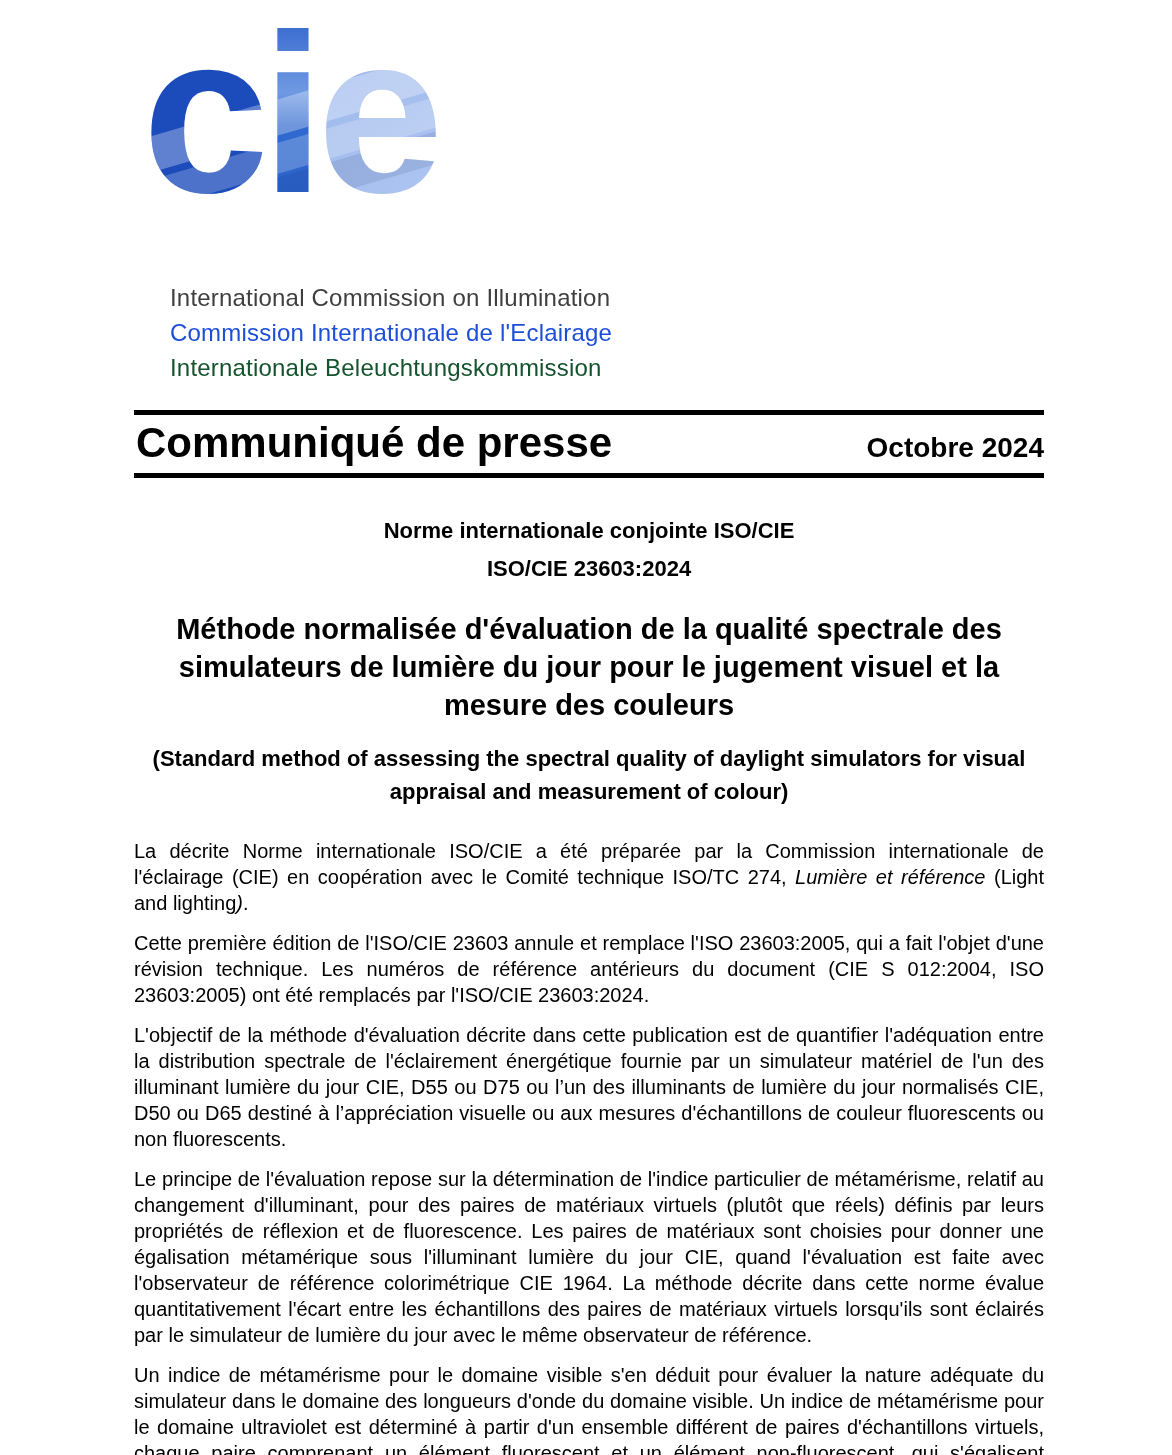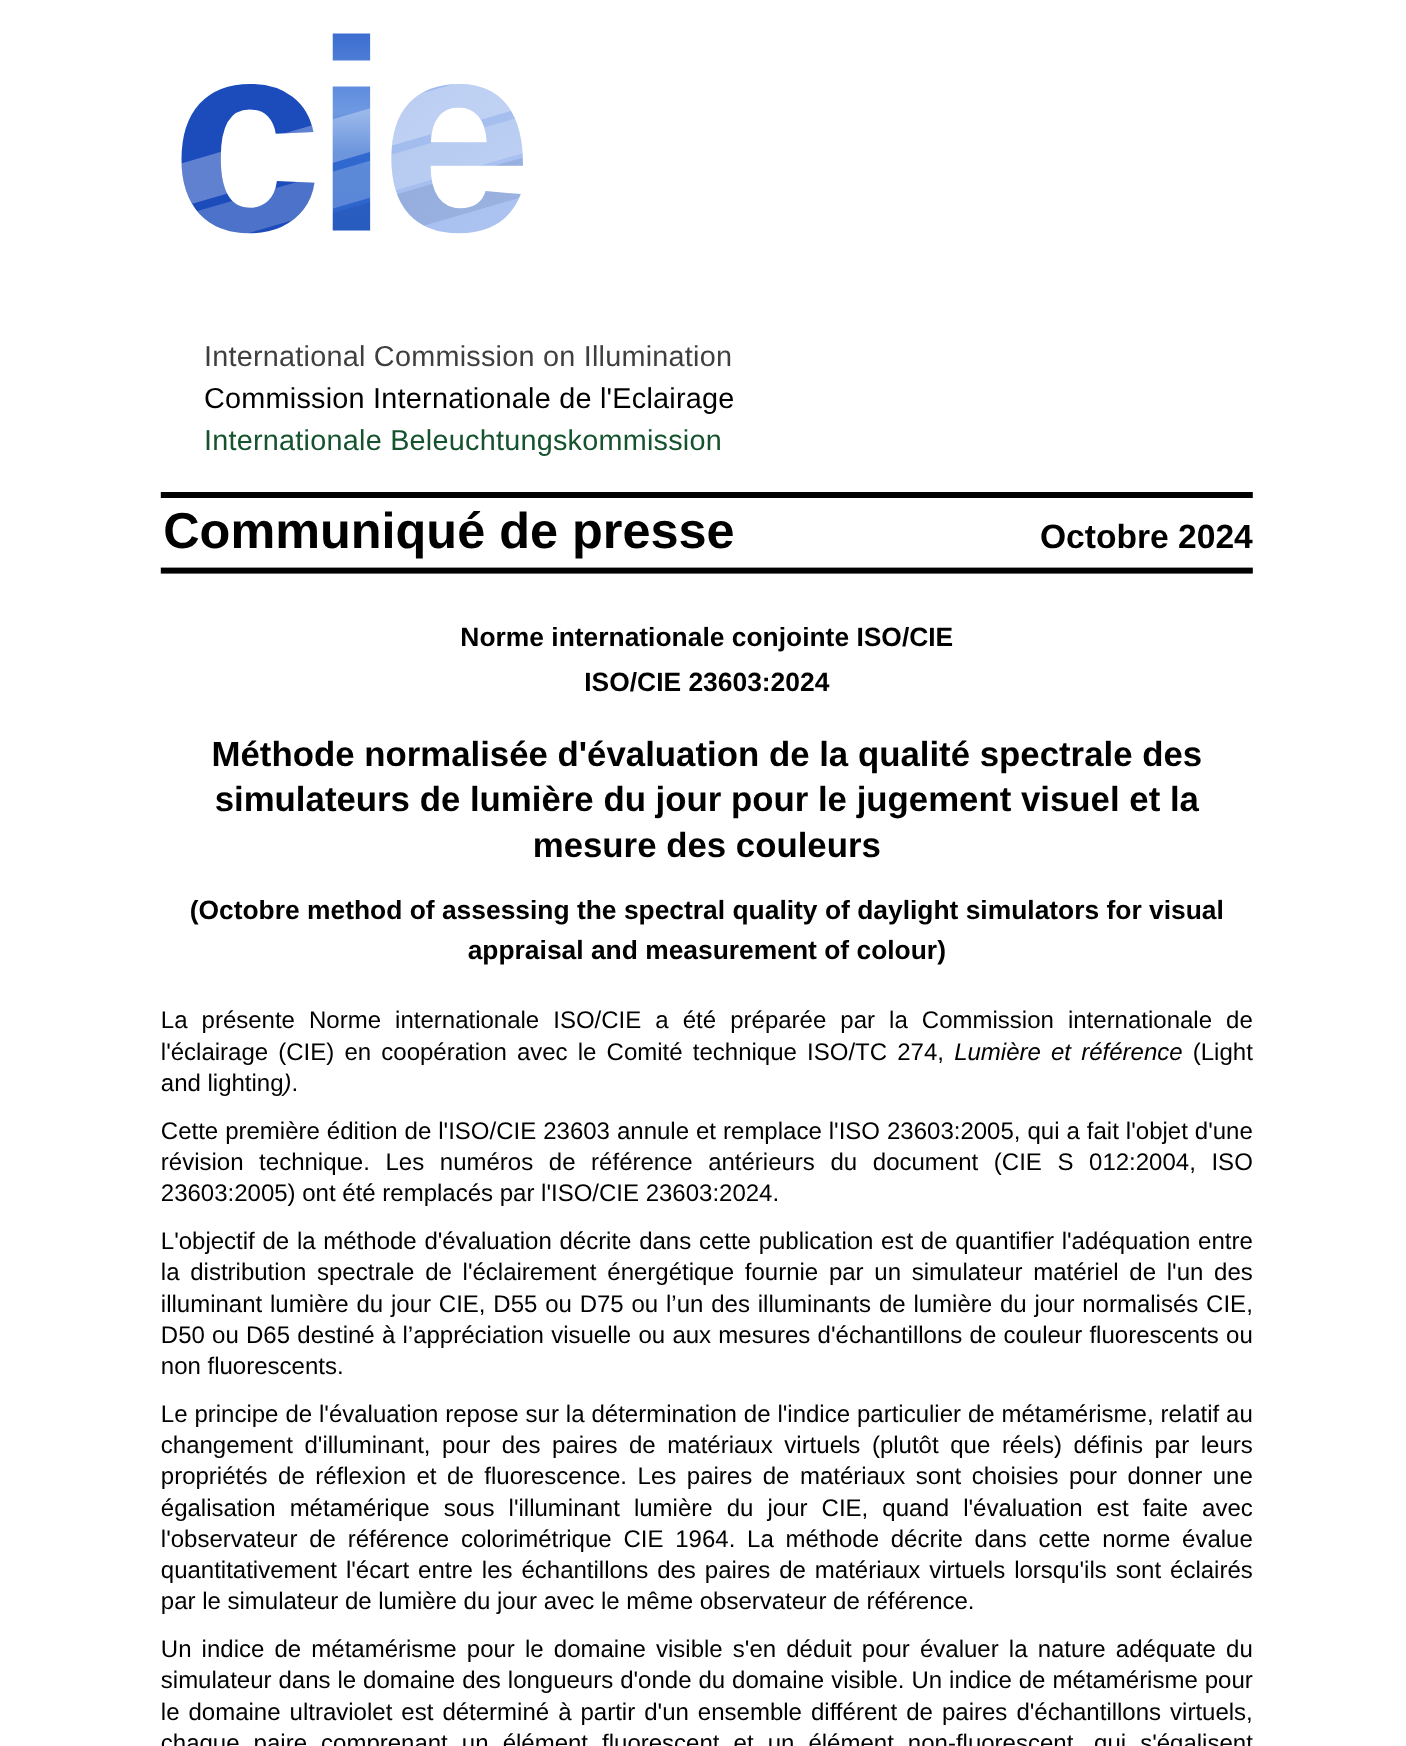--- a/index.html
+++ b/index.html
@@ -27,21 +27,21 @@
     flex:0 0 auto;
   }
   .org{
     margin:60px 0 0 36px;
     line-height:35px;
     font-size:24px;
     letter-spacing:0.2px;
     white-space:nowrap;
   }
   .org-en{color:#3f3f3f;}
-  .org-fr{color:#000000;}
+  .org-fr{color:#1d4ed8;}
   .org-de{color:#14532d;}
   
   .rule{
     height:5px;background:#000;margin:0;border:0;
   }
   .rule-top{margin-top:25px;}
   .banner{
     display:flex;align-items:baseline;justify-content:space-between;
     padding:4px 0 6px 2px;
   }
@@ -117,23 +117,23 @@
     <div class="banner-date">Octobre 2024</div>
   </div>
   <div class="rule"></div>
 
   <div class="std-block">
     <p class="std-line">Norme internationale conjointe ISO/CIE</p>
     <p class="std-line">ISO/CIE 23603:2024</p>
   </div>
 
   <h2 class="title-fr">Méthode normalisée d'évaluation de la qualité spectrale des simulateurs de lumière du jour pour le jugement visuel et la mesure des couleurs</h2>
-  <h3 class="title-en">(Octobre method of assessing the spectral quality of daylight simulators for visual appraisal and measurement of colour)</h3>
+  <h3 class="title-en">(Standard method of assessing the spectral quality of daylight simulators for visual appraisal and measurement of colour)</h3>
 
   <div class="body-text">
-    <p><span>La présente Norme internationale ISO/CIE a été préparée par la Commission internationale de l'éclairage (CIE) en coopération avec le Comité technique ISO/TC 274, </span><i>Lumière et référence</i><span> (Light and lighting</span><i>)</i><span>.</span></p>
+    <p><span>La décrite Norme internationale ISO/CIE a été préparée par la Commission internationale de l'éclairage (CIE) en coopération avec le Comité technique ISO/TC 274, </span><i>Lumière et référence</i><span> (Light and lighting</span><i>)</i><span>.</span></p>
     <p>Cette première édition de l'ISO/CIE 23603 annule et remplace l'ISO 23603:2005, qui a fait l'objet d'une révision technique. Les numéros de référence antérieurs du document (CIE S 012:2004, ISO 23603:2005) ont été remplacés par l'ISO/CIE 23603:2024.</p>
     <p>L'objectif de la méthode d'évaluation décrite dans cette publication est de quantifier l'adéquation entre la distribution spectrale de l'éclairement énergétique fournie par un simulateur matériel de l'un des illuminant lumière du jour CIE, D55 ou D75 ou l’un des illuminants de lumière du jour normalisés CIE, D50 ou D65 destiné à l’appréciation visuelle ou aux mesures d'échantillons de couleur fluorescents ou non fluorescents.</p>
     <p>Le principe de l'évaluation repose sur la détermination de l'indice particulier de métamérisme, relatif au changement d'illuminant, pour des paires de matériaux virtuels (plutôt que réels) définis par leurs propriétés de réflexion et de fluorescence. Les paires de matériaux sont choisies pour donner une égalisation métamérique sous l'illuminant lumière du jour CIE, quand l'évaluation est faite avec l'observateur de référence colorimétrique CIE 1964. La méthode décrite dans cette norme évalue quantitativement l'écart entre les échantillons des paires de matériaux virtuels lorsqu'ils sont éclairés par le simulateur de lumière du jour avec le même observateur de référence.</p>
     <p>Un indice de métamérisme pour le domaine visible s'en déduit pour évaluer la nature adéquate du simulateur dans le domaine des longueurs d'onde du domaine visible. Un indice de métamérisme pour le domaine ultraviolet est déterminé à partir d'un ensemble différent de paires d'échantillons virtuels, chaque paire comprenant un élément fluorescent et un élément non-fluorescent, qui s'égalisent spectralement pour l'illuminant lumière du jour CIE et pour l'observateur colorimétrique de référence. L'échantillon non-fluorescent de chaque paire est défini par son facteur spectral de luminance énergétique. L'échantillon fluorescent de chaque paire est défini par son facteur spectral de luminance énergétique par réflexion, par la répartition spectrale relative de sa luminance énergétique due à la fluorescence et par l'efficacité énergétique, spectrale, externe du</p>
   </div>
 
 </div>
 
 </body></html>

